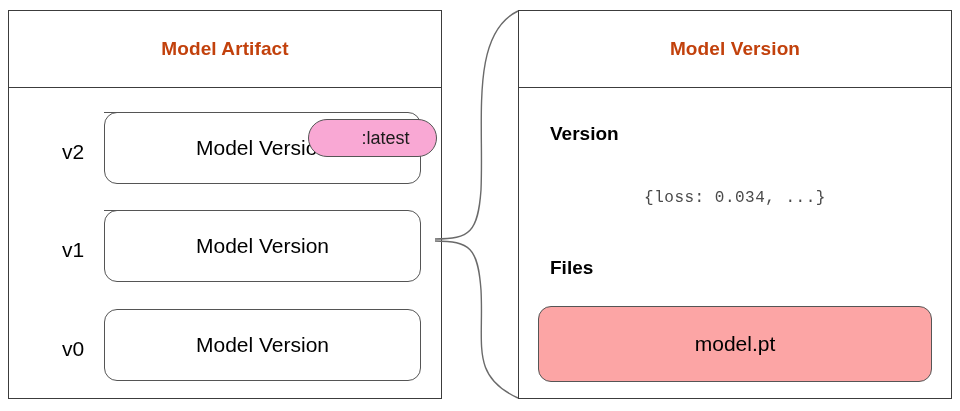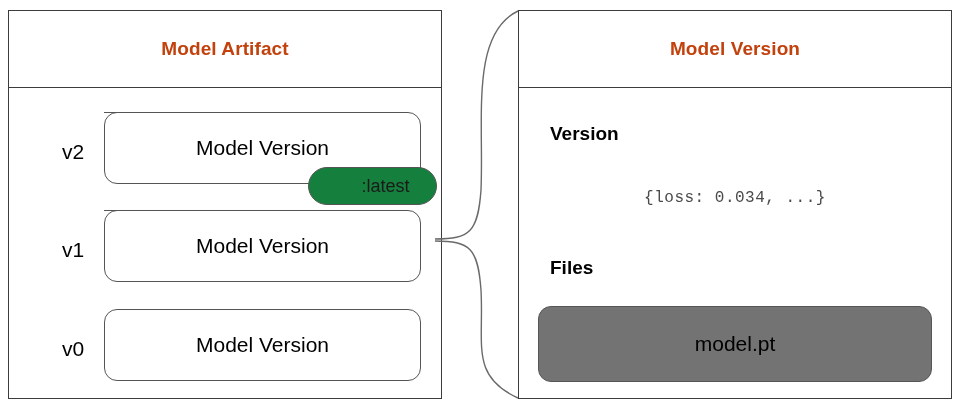--- a/index.html
+++ b/index.html
@@ -97,29 +97,28 @@
   #row-v0 { top: 221px; }
 
   
   .alias-tag {
     position: absolute;
     box-sizing: border-box;
     width: 129px;
     height: 38px;
     border: 1.1px solid #555555;
     border-radius: 19px;
-    background: #15803d;
+    background: #f9a8d4;
     display: flex;
     align-items: center;
     justify-content: center;
     font-size: 18px;
     color: #1a1a1a;
     padding-left: 26px;
     z-index: 6;
-    margin-top: 48px;
   }
   #tag-latest { left: 299px; top: 7px; }
   #tag-best   { left: 299px; top: 7px; }
 
   
   .alias-stem {
     position: absolute;
     left: 95px;
     top: 0px;
     width: 206px;
@@ -153,21 +152,21 @@
 
   #file-box {
     position: absolute;
     box-sizing: border-box;
     left: 19px;
     top: 218px;
     width: 394px;
     height: 76px;
     border: 1.1px solid #555555;
     border-radius: 13px;
-    background: #737373;
+    background: #fca5a5;
     display: flex;
     align-items: center;
     justify-content: center;
     font-size: 21px;
     color: #000000;
   }
 
   
   #connector {
     position: absolute;

